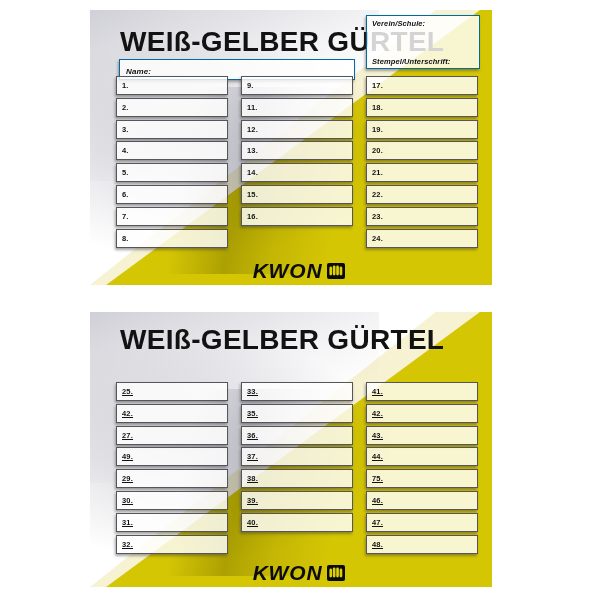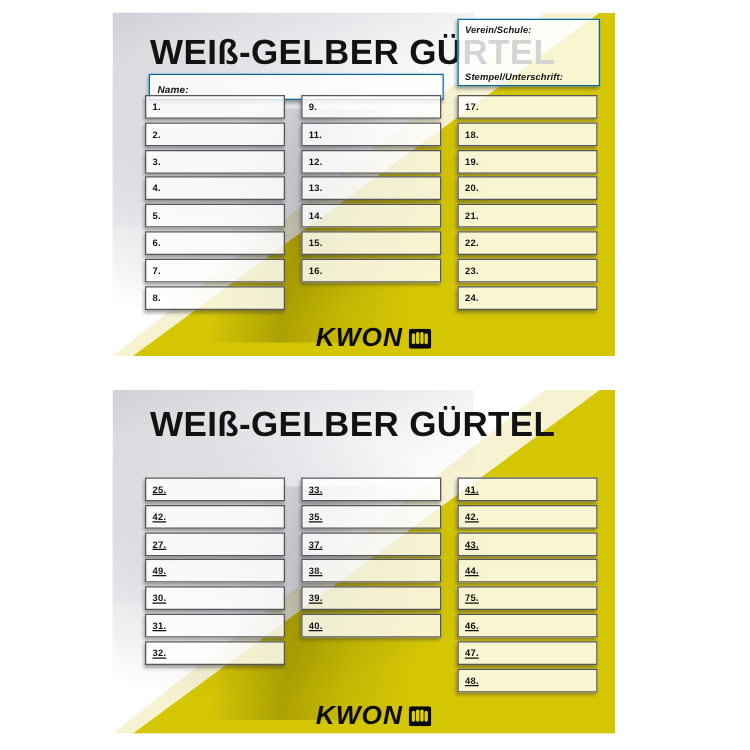--- a/index.html
+++ b/index.html
@@ -178,35 +178,41 @@
         <div class="entry">
           <span class="entry-num">42.</span>
         </div>
         <div class="entry">
           <span class="entry-num">27.</span>
         </div>
         <div class="entry">
           <span class="entry-num">49.</span>
         </div>
         <div class="entry">
+          <span class="entry-num">29.</span>
+        </div>
+        <div class="entry">
           <span class="entry-num">30.</span>
         </div>
         <div class="entry">
           <span class="entry-num">31.</span>
         </div>
         <div class="entry">
           <span class="entry-num">32.</span>
         </div>
       </div>
     <div class="entries c2">
         <div class="entry">
           <span class="entry-num">33.</span>
         </div>
         <div class="entry">
           <span class="entry-num">35.</span>
+        </div>
+        <div class="entry">
+          <span class="entry-num">36.</span>
         </div>
         <div class="entry">
           <span class="entry-num">37.</span>
         </div>
         <div class="entry">
           <span class="entry-num">38.</span>
         </div>
         <div class="entry">
           <span class="entry-num">39.</span>
         </div>

